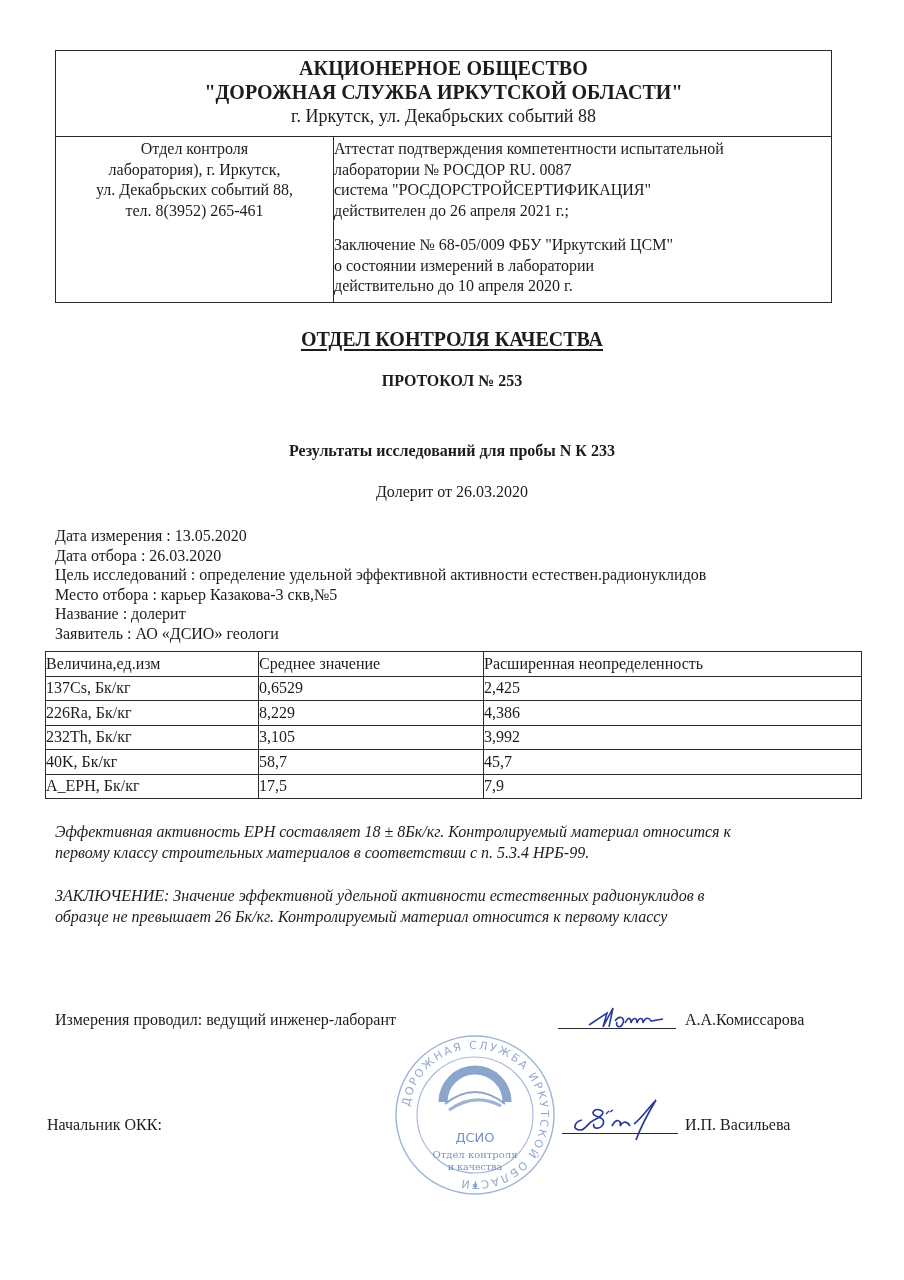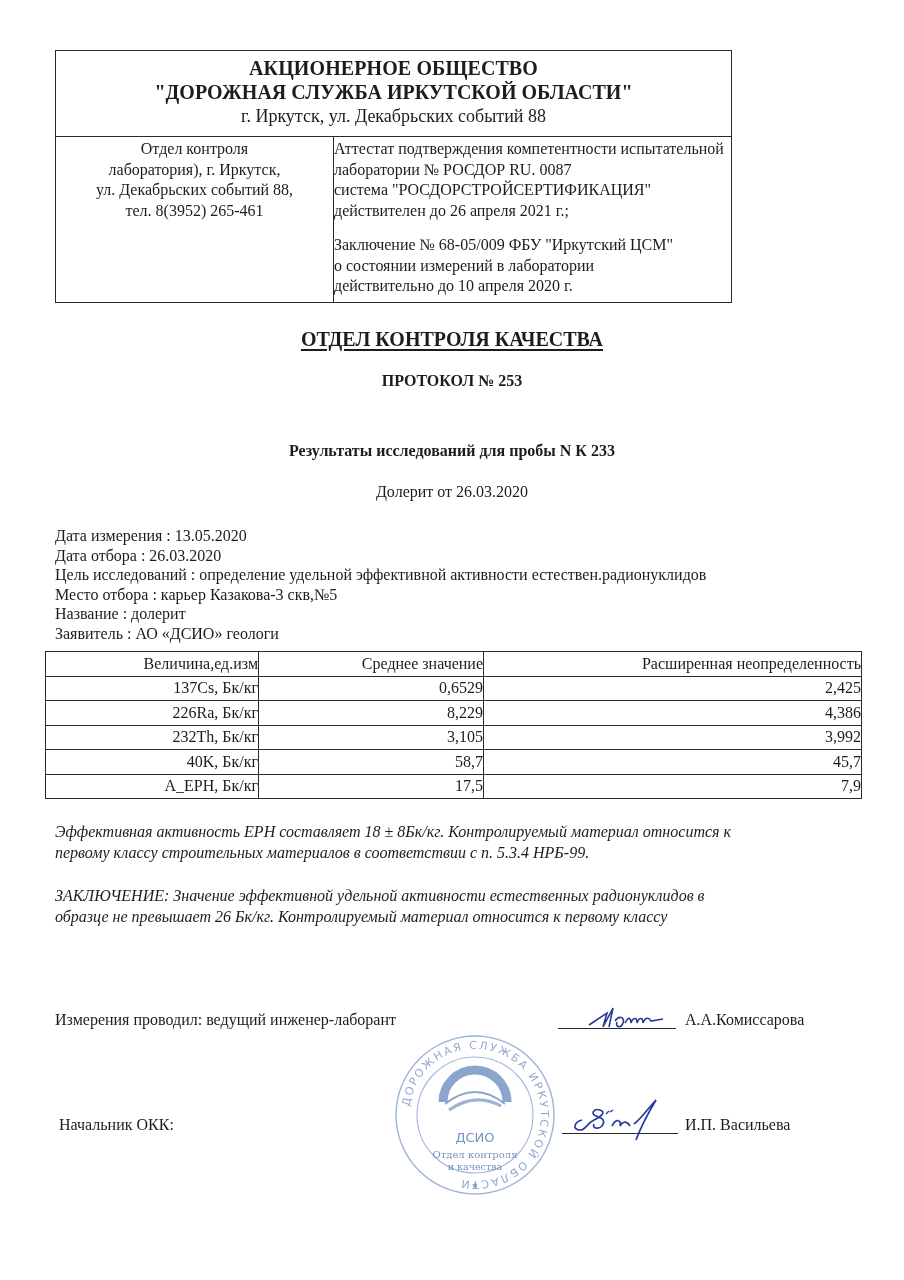--- a/index.html
+++ b/index.html
@@ -1,39 +1,39 @@
 <!DOCTYPE html>
 <html><head>
 <meta charset="utf-8">
 <style>
   html, body { margin:0; padding:0; background:#ffffff; }
   body { width:904px; height:1280px; position:relative; overflow:hidden;
          font-family:"Liberation Serif", "DejaVu Serif", serif; color:#1c1c1c; }
   .abs { position:absolute; }
 
   
-  .hdr-box { left:55px; top:50px; width:677px; height:253px; border:1.6px solid #2a2a2a; box-sizing:border-box; }
+  .hdr-box { left:55px; top:50px; width:777px; height:253px; border:1.6px solid #2a2a2a; box-sizing:border-box; }
   .hdr-top { position:absolute; left:0; top:0; right:0; height:85px; border-bottom:1.6px solid #2a2a2a; text-align:center; }
   .hdr-org1 { font-weight:bold; font-size:20px; line-height:24px; margin-top:5px; letter-spacing:0.1px; }
   .hdr-org2 { font-weight:bold; font-size:20px; line-height:24px; }
   .hdr-addr { font-size:18px; line-height:24px; }
   .hdr-left { position:absolute; left:0; top:85px; width:278px; bottom:0; border-right:1.6px solid #2a2a2a; text-align:center; font-size:16px; line-height:20.5px; padding-top:3px; box-sizing:border-box; }
   .hdr-right { position:absolute; left:278px; top:85px; right:0; bottom:0; text-align:left; font-size:16px; line-height:20.5px; padding-top:3px; box-sizing:border-box; }
   .gap { height:14px; }
 
   .title1 { left:0; width:904px; top:328px; text-align:center; font-weight:bold; font-size:20px; text-decoration:underline; text-underline-offset:3px; }
   .title2 { left:0; width:904px; top:372px; text-align:center; font-weight:bold; font-size:16px; }
   .sub1 { left:0; width:904px; top:442px; text-align:center; font-weight:bold; font-size:16px; }
   .sub2 { left:0; width:904px; top:483px; text-align:center; font-weight:normal; font-size:16px; }
 
   .meta { left:55px; top:526px; font-size:16px; line-height:19.5px; }
   .meta div { white-space:nowrap; }
 
   table.res { position:absolute; left:45px; top:651px; width:817px; border-collapse:collapse; font-size:16px; }
-  table.res td, table.res th { border:1.4px solid #2a2a2a; height:23.5px; padding:0; text-align:right; font-weight:normal; line-height:20px; }
+  table.res td, table.res th { border:1.4px solid #2a2a2a; height:23.5px; padding:0; text-align:left; font-weight:normal; line-height:20px; }
   table.res col.c1 { width:213px; }
   table.res col.c2 { width:225px; }
 
   .para { left:55px; width:800px; font-size:16px; line-height:20.5px;font-style:italic; }
   .p1 { top:822px; }
   .p2 { top:886px; }
 
   .sig-label { font-size:16px; }
   .sig-line { border-bottom:1px solid #2a2a2a; }
   .sig-name { font-size:16px; }
@@ -130,21 +130,21 @@
   <div>образце не превышает 26 Бк/кг. Контролируемый материал относится к первому классу</div>
 </div>
 
 <div class="abs sig-label" style="left:55px; top:1011px;">Измерения проводил:  ведущий инженер-лаборант</div>
 <div class="abs sig-line" style="left:558px; top:1028px; width:118px;"></div>
 <svg class="abs" style="left:585px; top:1005px;" width="100" height="28" viewBox="0 0 100 28">
   <path d="M4 20 L22 8 L18 22 L28 3 L24 22 M30 16 c4 -6 10 -4 8 2 c-2 6 -8 4 -6 -1 M40 18 c4 -8 6 -4 6 0 c2 -6 6 -6 6 0 c2 -6 6 -6 6 0 c2 -6 6 -6 8 -2 L78 14" fill="none" stroke="#2a3a9a" stroke-width="1.6"></path>
 </svg>
 <div class="abs sig-name" style="left:685px; top:1011px;">А.А.Комиссарова</div>
 
-<div class="abs sig-label" style="left:59px; top:1116px;">Начальник ОКК:</div>
+<div class="abs sig-label" style="left:47px; top:1116px;">Начальник ОКК:</div>
 <div class="abs sig-line" style="left:562px; top:1133px; width:116px;"></div>
 <svg class="abs" style="left:568px; top:1094px;" width="110" height="52" viewBox="0 0 110 52">
   <path d="M14 26 c-8 2 -10 10 -2 10 c6 0 6 -6 14 -10 c8 -4 12 -8 6 -10 c-6 -2 -10 4 -4 6 c6 2 10 4 6 10 c-4 4 -10 2 -8 -2 M44 32 c4 -8 10 -6 8 0 c2 -4 6 -6 10 0 M66 30 c8 -6 16 -18 22 -24 c-6 10 -14 24 -20 40" fill="none" stroke="#2a3a9a" stroke-width="1.7"></path>
   <path d="M38 20 l3 -3 M42 18 l3 -2" stroke="#2a3a9a" stroke-width="1.4"></path>
 </svg>
 <div class="abs sig-name" style="left:685px; top:1116px;">И.П. Васильева</div>
 
 <svg class="abs stamp" viewBox="0 0 160 166">
   <defs>
     <path id="ringpath" d="M80 83 m-66 0 a66 66 0 1 1 132 0 a66 66 0 1 1 -132 0"></path>

